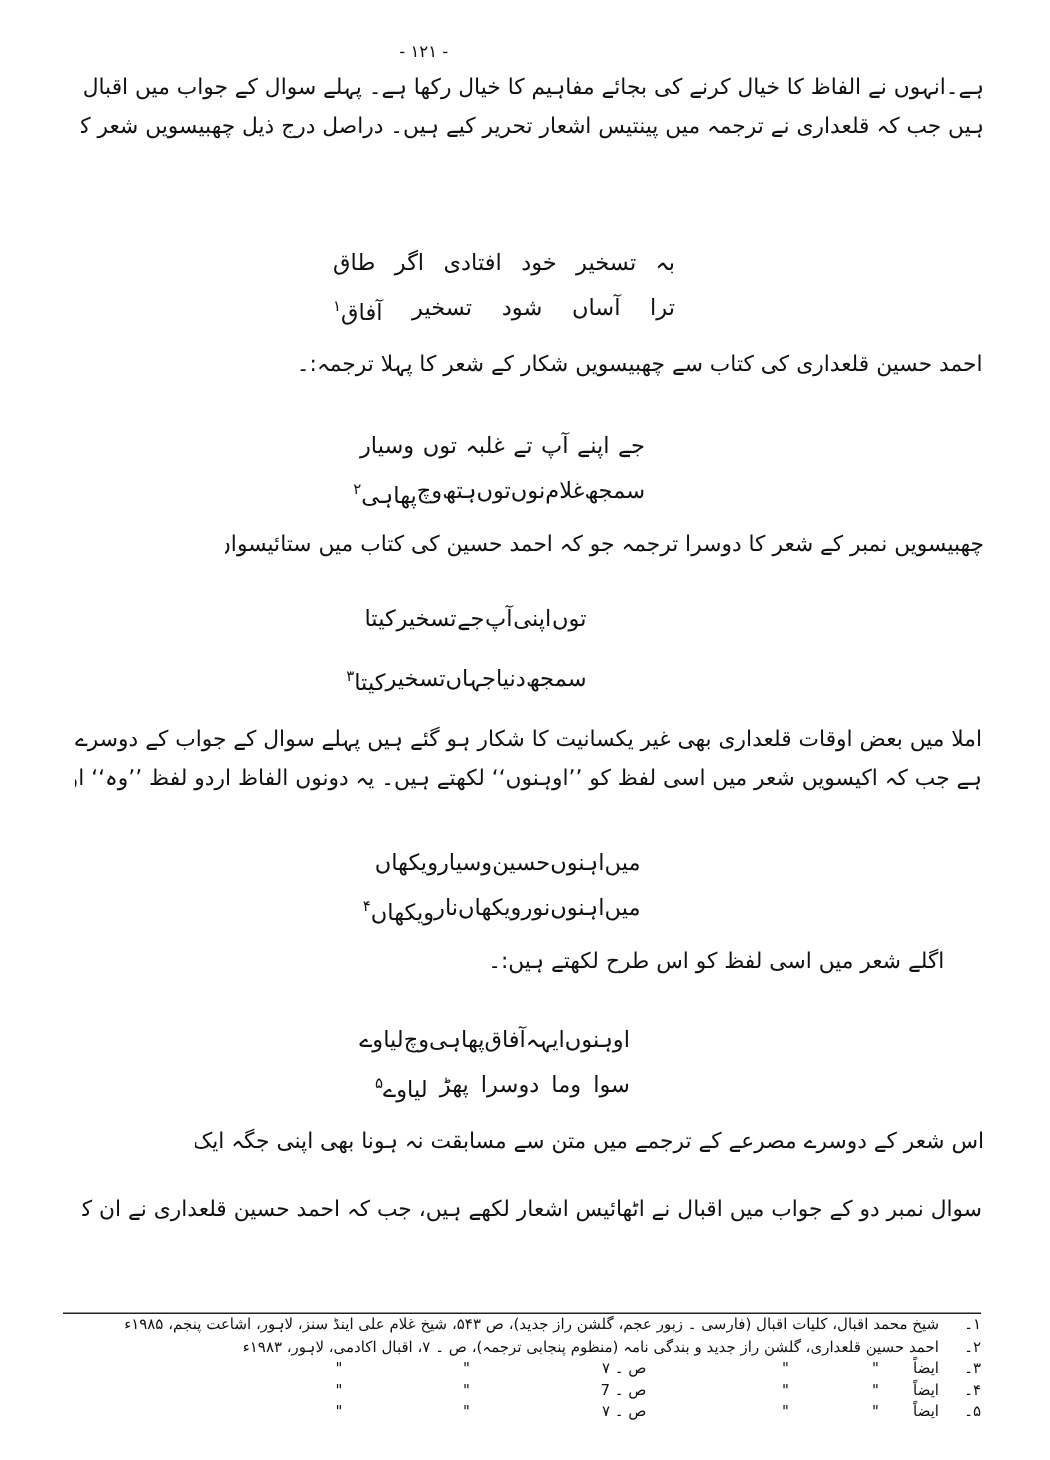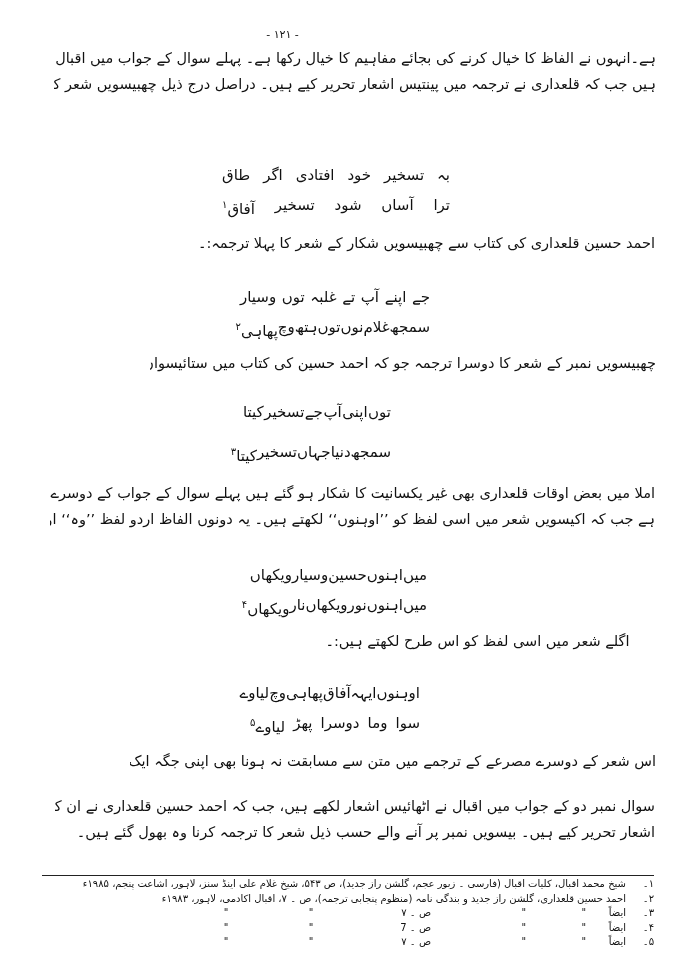--- a/index.html
+++ b/index.html
@@ -142,21 +142,20 @@
       <span><span>لیاوے</span><span class="fn-mark">۵</span></span>
     </div>
   </div>
 
   <div class="para" style="top:748px; left:130px; width:526px; text-align:right;">
     <span class="para-line">اس شعر کے دوسرے مصرعے کے ترجمے میں متن سے مسابقت نہ ہونا بھی اپنی جگہ ایک حقیقت ہے۔</span>
   </div>
 
   <div class="para" style="top:793px; left:55px; width:600px;">
     <span class="para-line">سوال نمبر دو کے جواب میں اقبال نے اٹھائیس اشعار لکھے ہیں، جب کہ احمد حسین قلعداری نے ان کے جوابات میں ستائیس</span>
-    <span class="para-line" style="text-align:right;">اشعار تحریر کیے ہیں۔ بیسویں نمبر پر آنے والے حسب ذیل شعر کا ترجمہ کرنا وہ بھول گئے ہیں۔</span>
   </div>
 
   <div class="rule" style="width:612px;"></div>
 
   <div class="footnotes">
     <div class="fn-row">
       <span class="fn-num">۱۔</span>
       <span class="fn-text">شیخ محمد اقبال، کلیات اقبال (فارسی ۔ زبور عجم، گلشن راز جدید)، ص ۵۴۳، شیخ غلام علی اینڈ سنز، لاہور، اشاعت پنجم، ۱۹۸۵ء</span>
     </div>
     <div class="fn-row">

